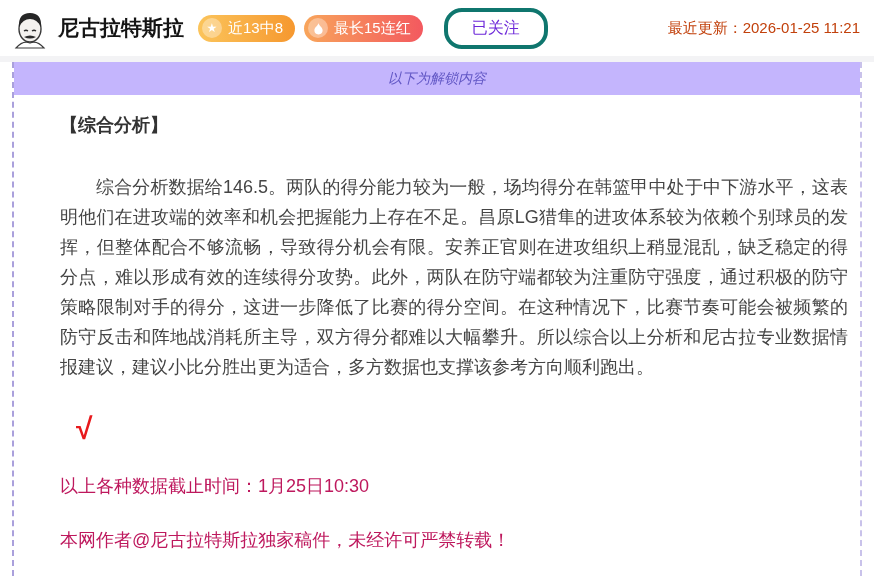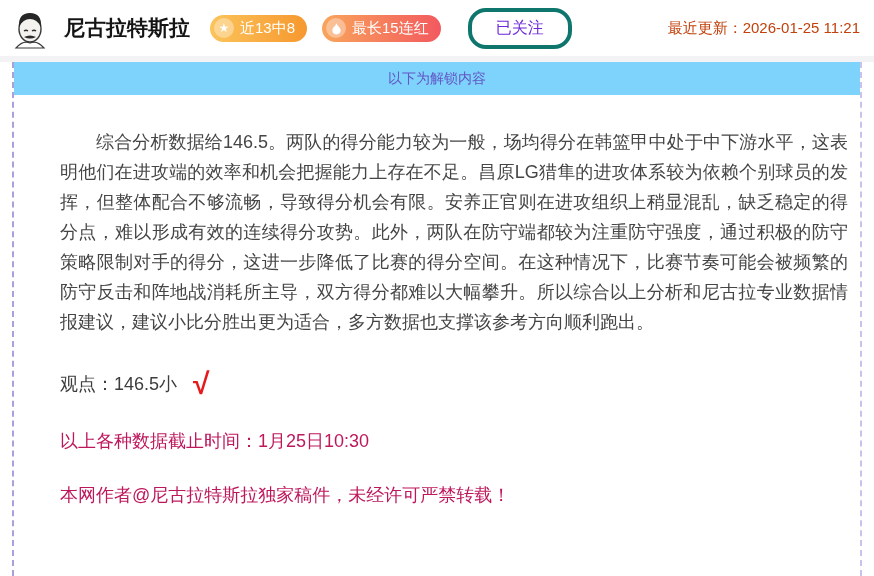--- a/index.html
+++ b/index.html
@@ -1,47 +1,47 @@
 <!DOCTYPE html>
 <html><head>
 <meta charset="utf-8">
 <style>
   * { margin: 0; padding: 0; box-sizing: border-box; }
   html, body { width: 874px; height: 576px; overflow: hidden; background: #fff;
     font-family: "Liberation Sans", "DejaVu Sans", sans-serif; }
 
   
   .header { height: 56px; display: flex; align-items: center; padding: 0 14px 0 10px;
-    background: #fff; gap: 6px; }
+    background: #fff; }
   .avatar { width: 40px; height: 42px; margin-right: 8px; flex: 0 0 auto; cursor: pointer; }
   .author-name { font-size: 21px; font-weight: 700; color: #141414; margin-right: 14px; white-space: nowrap; }
   .badge { height: 27px; border-radius: 14px; display: flex; align-items: center;
     padding: 0 12px 0 4px; color: #fff; font-size: 15px; margin-right: 9px; white-space: nowrap; }
   .badge-hit  { background: linear-gradient(90deg, #fbc45b, #f6982f); }
   .badge-streak { background: linear-gradient(90deg, #f8a55b, #f3595f); }
   .badge-icon { width: 20px; height: 20px; border-radius: 50%; background: rgba(255,255,255,.35);
     display: flex; align-items: center; justify-content: center; margin-right: 6px; flex: 0 0 auto; }
   .badge-icon .star { color: #fff; font-size: 12px; line-height: 1; }
   .follow-btn { margin-left: 12px; background: #fff; border: 4px solid #0f766e; color: #6d28d9;
     font-size: 16px; padding: 6px 24px; border-radius: 18px; cursor: pointer;
     font-family: inherit; white-space: nowrap; }
   .header-spacer { flex: 1; }
   .update-info { color: #c2410c; font-size: 15px; white-space: nowrap; }
 
   .divider-band { height: 6px; background: #f3f3f5; width: 100%; }
 
   
   .panel { margin: 0 12px; border-left: 2px dashed #aaa0dc; border-right: 2px dashed #c9c2ea;
     background: #fff; height: 514px; overflow: hidden; }
-  .unlock-banner { background: #7dd3fc; color: #6257c5; font-size: 14px;
-    text-align: center; padding: 8px 0 7px; }
+  .unlock-banner { background: #c4b5fd; color: #6257c5; font-size: 14px;
+    text-align: center; padding: 8px 0 7px; font-style: italic; }
 
   .article { padding: 18px 12px 0 46px; color: #444; }
   .article-title { font-size: 18px; font-weight: 700; color: #333; }
-  .article-para { margin-top: 14px; font-size: 18px; line-height: 30px; color: #454545;
+  .article-para { margin-top: 35px; font-size: 18px; line-height: 30px; color: #454545;
     text-indent: 2em; text-align: justify; }
 
   .viewpoint-row { margin-top: 32px; display: flex; align-items: center; }
   .viewpoint-text { font-size: 18px; color: #3d3d3d; white-space: nowrap; }
   .checkmark { color: #e8191c; font-size: 30px; font-weight: 700; margin-left: 16px; line-height: 1; }
   .score-line { margin-left: auto; color: #f22929; font-size: 26px; font-weight: 700; white-space: nowrap; }
 
   .meta-line { margin-top: 30px; font-size: 18px; color: #be185d; }
 </style>
 </head>
@@ -80,25 +80,25 @@
   <div class="header-spacer"></div>
   <div class="update-info">最近更新：2026-01-25 11:21</div>
 </div>
 
 <div class="divider-band"></div>
 
 <div class="panel">
   <div class="unlock-banner">以下为解锁内容</div>
 
   <div class="article">
+    <div class="article-title">【综合分析】</div>
 
     <p class="article-para">综合分析数据给146.5。两队的得分能力较为一般，场均得分在韩篮甲中处于中下游水平，这表明他们在进攻端的效率和机会把握能力上存在不足。昌原LG猎隼的进攻体系较为依赖个别球员的发挥，但整体配合不够流畅，导致得分机会有限。安养正官则在进攻组织上稍显混乱，缺乏稳定的得分点，难以形成有效的连续得分攻势。此外，两队在防守端都较为注重防守强度，通过积极的防守策略限制对手的得分，这进一步降低了比赛的得分空间。在这种情况下，比赛节奏可能会被频繁的防守反击和阵地战消耗所主导，双方得分都难以大幅攀升。所以综合以上分析和尼古拉专业数据情报建议，建议小比分胜出更为适合，多方数据也支撑该参考方向顺利跑出。</p>
 
     <div class="viewpoint-row">
-      <span class="viewpoint-text">观点：146.5小</span>
       <span class="checkmark">√</span>
     </div>
 
     <div class="meta-line">以上各种数据截止时间：1月25日10:30</div>
     <div class="meta-line">本网作者@尼古拉特斯拉独家稿件，未经许可严禁转载！</div>
 
   </div>
 </div>
 
 </body></html>

